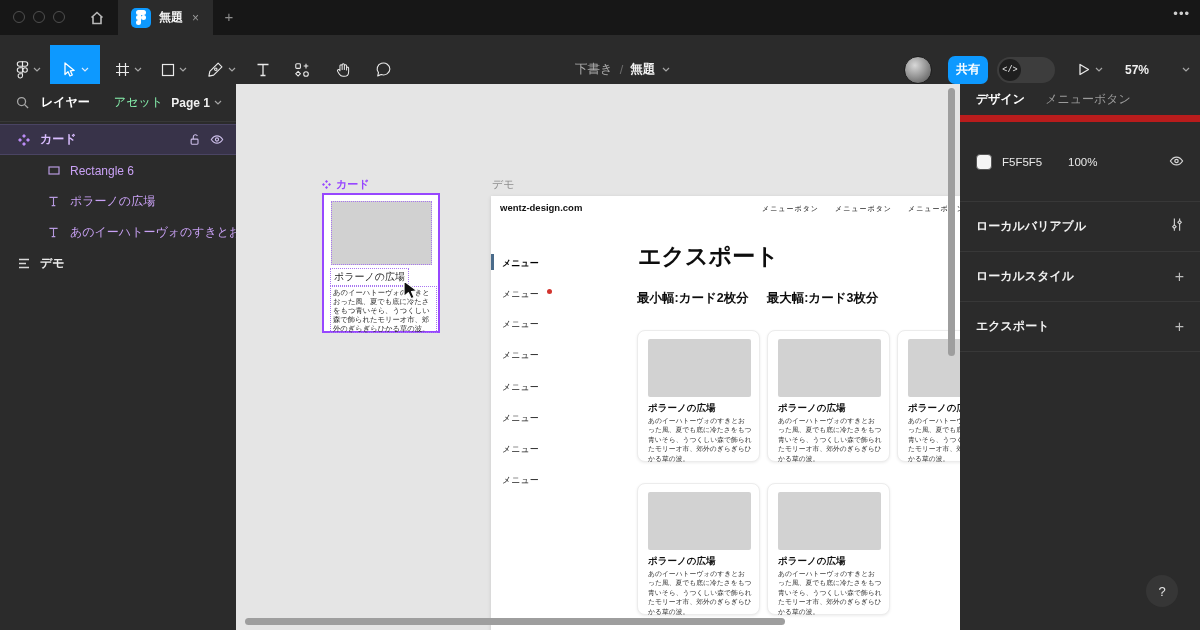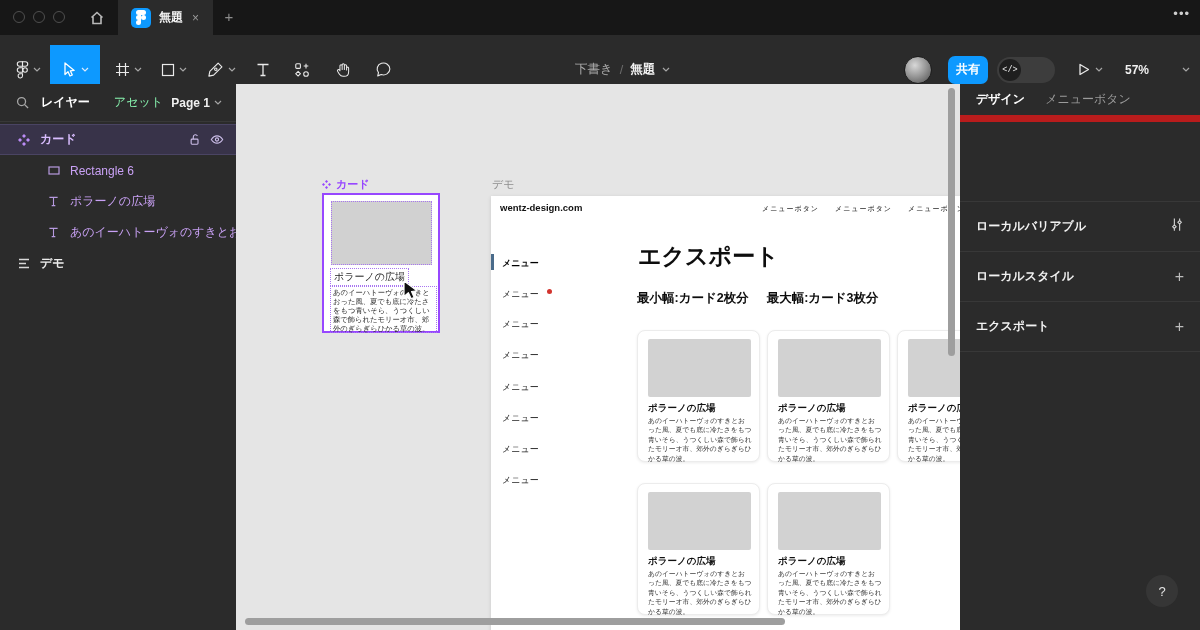--- a/index.html
+++ b/index.html
@@ -377,20 +377,31 @@
       </div>
     </div>
   </div>
 
   <div class="right-panel">
     <div class="rp-tabs">
       <span class="rp-tab-design">デザイン</span>
       <span class="rp-tab-proto">メニューボタン</span>
     </div>
     <div class="rp-page-section">
+      <div class="color-row">
+        <span class="swatch"></span>
+        <span class="hexval">F5F5F5</span>
+        <span class="opacityval">100%</span>
+        <span class="eye">
+          <svg width="15" height="12" viewBox="0 0 16 12" fill="none" stroke="#d5d5d5" stroke-width="1.3">
+              <path d="M1.5 6s2.6-4.2 6.5-4.2S14.5 6 14.5 6 11.9 10.2 8 10.2 1.5 6 1.5 6z"></path>
+              <circle cx="8" cy="6" r="1.8"></circle>
+            </svg>
+        </span>
+      </div>
     </div>
     <div class="rp-row">
       <span class="rp-sec-title">ローカルバリアブル</span>
       <span class="ricon">
         <svg width="14" height="15" viewBox="0 0 16 17" fill="none" stroke="#cfcfcf" stroke-width="1.3">
             <path d="M5 1.5v14 M11 1.5v14"></path>
             <path d="M5 9l2 2-2 2-2-2z" fill="#2b2b2b"></path>
             <path d="M11 4l2 2-2 2-2-2z" fill="#2b2b2b"></path>
           </svg>
       </span>

